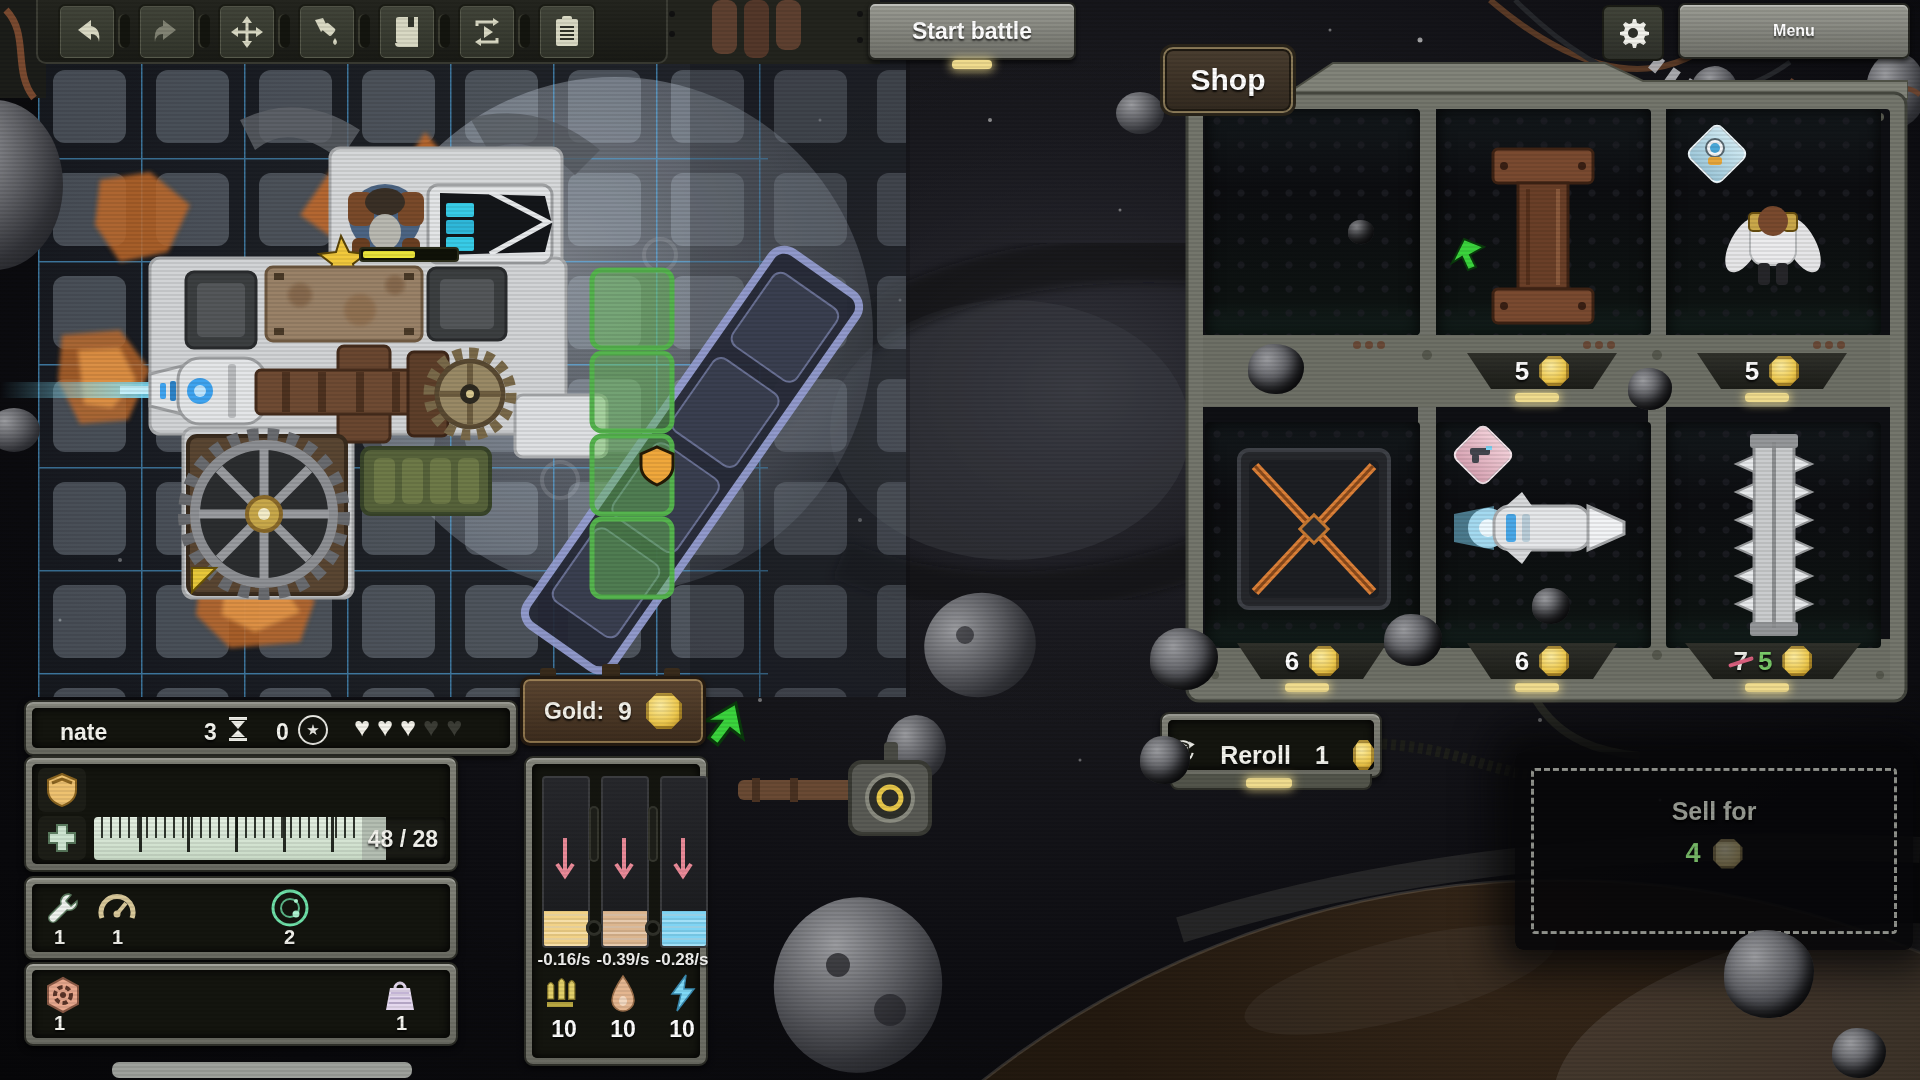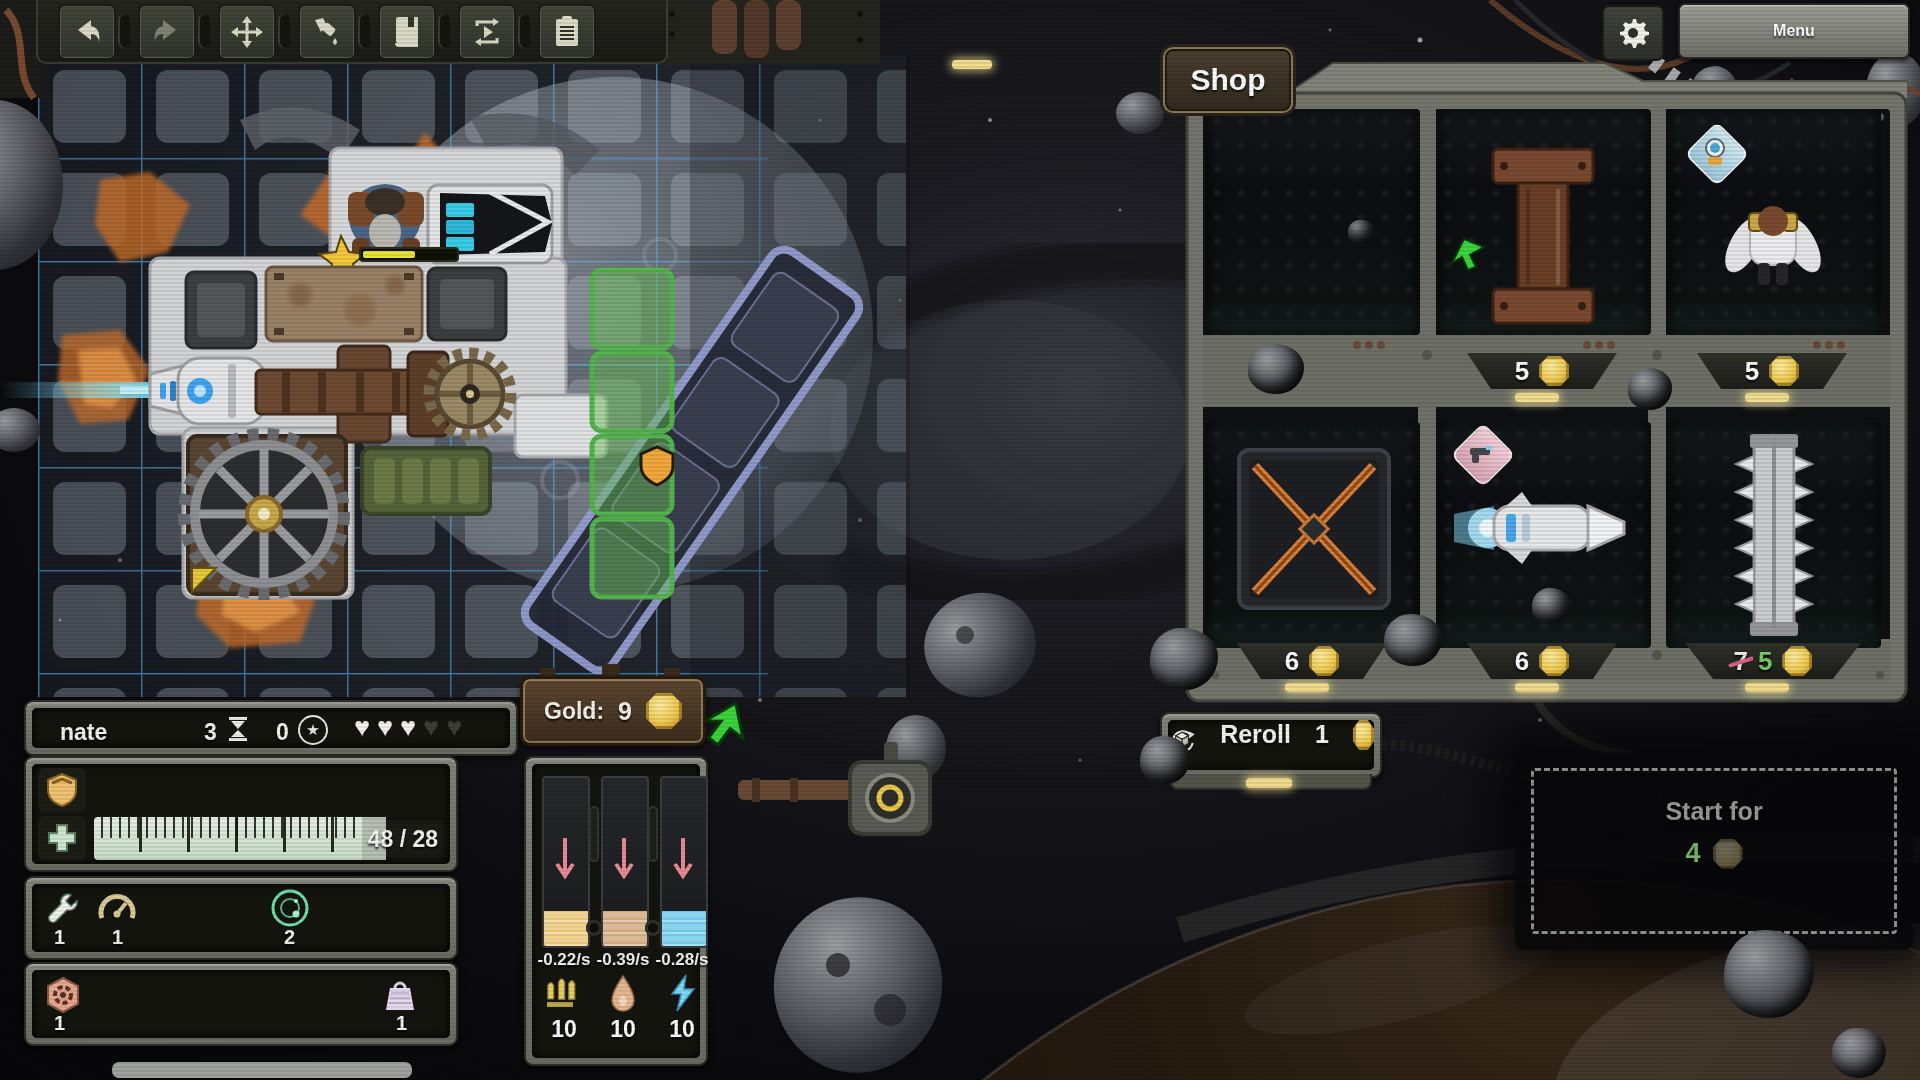--- a/index.html
+++ b/index.html
@@ -414,20 +414,23 @@
         <rect x="9" y="0" width="10" height="6" rx="2"></rect>
     <g stroke="#32352b" stroke-width="2">
           <line x1="7" y1="11" x2="21" y2="11"></line>
           <line x1="7" y1="15" x2="21" y2="15"></line>
     <line x1="7" y1="19" x2="21" y2="19"></line>
           <line x1="7" y1="23" x2="21" y2="23"></line>
         </g>
   </svg>
 </div>
 
+<div class="abs metal-btn" style="left:868px;top:2px;width:204px;height:54px;font-size:23px;z-index:10;">
+  <span>Start battle</span>
+</div>
 <div class="lamp" style="left:952px;top:60px;width:40px;height:9px;"></div>
 
 <div class="abs" style="left:1602px;top:5px;width:58px;height:52px;z-index:10;background:linear-gradient(#42453a,#2e302a);border:2px solid #1b1c15;border-radius:7px;display:flex;align-items:center;justify-content:center;">
   <svg width="34" height="34" viewBox="0 0 34 34" fill="#f2f2ec">
     <path d="M17 3 l3 0 1 4 3 1 3.5-2 2.5 2.5 -2 3.5 1 3 4 1 0 3 -4 1 -1 3 2 3.5 -2.5 2.5 -3.5 -2 -3 1 -1 4 -3 0 -1 -4 -3 -1 -3.5 2 -2.5 -2.5 2 -3.5 -1 -3 -4 -1 0 -3 4 -1 1 -3 -2 -3.5 2.5 -2.5 3.5 2 3 -1 Z"></path>
     <circle cx="17" cy="17" r="5" fill="#2e302a"></circle>
   </svg>
 </div>
 <div class="abs metal-btn" style="left:1678px;top:3px;width:228px;height:52px;font-size:16px;z-index:10;">
   <span>Menu</span>
@@ -607,39 +610,39 @@
   </div>
 
   <div class="lamp" style="left:330px;top:338px;width:44px;height:9px;"></div>
   <div class="lamp" style="left:560px;top:338px;width:44px;height:9px;"></div>
   <div class="lamp" style="left:100px;top:628px;width:44px;height:9px;"></div>
   <div class="lamp" style="left:330px;top:628px;width:44px;height:9px;"></div>
   <div class="lamp" style="left:560px;top:628px;width:44px;height:9px;"></div>
 </div>
 
 <div class="abs metal-frame" style="left:1160px;top:712px;width:218px;height:62px;">
-  <div class="inner-dark" style="display:flex;align-items:flex-start;justify-content:center;gap:24px;">
+  <div class="inner-dark" style="display:flex;align-items:flex-end;justify-content:center;gap:24px;">
     <svg width="40" height="40" viewBox="0 0 40 40">
       <path d="M33 14 A14 14 0 1 0 35 24" stroke="#e9e9e3" stroke-width="3" fill="none"></path>
       <polygon points="30,8 38,12 30,18" fill="#e9e9e3"></polygon>
       <polygon points="20,9 29,14 20,19 11,14" fill="#f6f6f0" stroke="#2a2a24" stroke-width="1.5"></polygon>
       <polygon points="11,14 20,19 20,30 11,25" fill="#d9d9d2" stroke="#2a2a24" stroke-width="1.5"></polygon>
       <polygon points="29,14 20,19 20,30 29,25" fill="#c4c4bc" stroke="#2a2a24" stroke-width="1.5"></polygon>
     </svg>
     <span style="color:#f4f4ee;font-size:25px;font-weight:700;text-shadow:0 2px 2px rgba(0,0,0,.8);">Reroll</span>
     <span style="color:#f4f4ee;font-size:25px;font-weight:700;text-shadow:0 2px 2px rgba(0,0,0,.8);">1</span>
     <span class="coin"></span>
   </div>
 </div>
 <div class="abs" style="left:1170px;top:774px;width:198px;height:14px;background:#53554b;border-radius:0 0 8px 8px;border:2px solid #2c2d27;border-top:none;z-index:10;"></div>
 <div class="lamp" style="left:1246px;top:778px;width:46px;height:10px;"></div>
 
 <div class="abs sellbox">
   <div class="sell-dash">
-    <span style="color:#969a92;font-size:25px;font-weight:700;text-shadow:0 2px 3px #000;">Start for</span>
+    <span style="color:#969a92;font-size:25px;font-weight:700;text-shadow:0 2px 3px #000;">Sell for</span>
     <span style="display:flex;align-items:center;gap:12px;">
       <span style="color:#74b465;font-size:27px;font-weight:700;">4</span>
       <span class="coin dim"></span>
     </span>
   </div>
 </div>
 
 <div class="abs metal-frame" style="left:24px;top:700px;width:490px;height:52px;">
   <div class="inner-dark">
     <span class="hud-num" style="left:28px;top:11px;font-size:23px;">nate</span>
@@ -757,21 +760,21 @@
       <svg class="abs" style="left:10px;top:58px;" width="22" height="48" viewBox="0 0 22 48">
             <path d="M11 2 V36 M3 28 L11 40 L19 28" stroke="#ea8a98" stroke-width="4" fill="none"></path>
           </svg>
       <div class="tube-fill" style="background-color:#7fd4f4;"></div>
     </div>
     <div class="abs" style="left:57px;top:42px;width:10px;height:56px;background:#1e1f1a;border-radius:5px;box-shadow:inset 0 0 0 2px #35362e;"></div>
     <div class="abs" style="left:116px;top:42px;width:10px;height:56px;background:#1e1f1a;border-radius:5px;box-shadow:inset 0 0 0 2px #35362e;"></div>
     <div class="abs" style="left:54px;top:156px;width:16px;height:16px;border-radius:50%;background:#0e0f0a;box-shadow:inset 0 0 0 3px #30312a;"></div>
     <div class="abs" style="left:113px;top:156px;width:16px;height:16px;border-radius:50%;background:#0e0f0a;box-shadow:inset 0 0 0 3px #30312a;"></div>
 
-    <span class="rate" style="left:4px;top:186px;">-0.22/s</span>
+    <span class="rate" style="left:4px;top:186px;">-0.16/s</span>
     <span class="rate" style="left:63px;top:186px;">-0.39/s</span>
     <span class="rate" style="left:122px;top:186px;">-0.28/s</span>
 
     <svg class="abs" style="left:14px;top:212px;" width="36" height="36" viewBox="0 0 36 36">
       <g fill="#e2cf6a" stroke="#8a7a2c" stroke-width="1.5">
         <path d="M5 10 q4 -8 8 0 v18 h-8 Z" transform="translate(-2,2) scale(0.75)"></path>
         <path d="M14 6 q4 -9 8 0 v22 h-8 Z" transform="scale(0.78) translate(2,2)"></path>
         <path d="M26 8 q4 -8 8 0 v20 h-8 Z" transform="scale(0.78) translate(3,2)"></path>
       </g>
       <rect x="1" y="26" width="26" height="5" fill="#b9a842"></rect>

